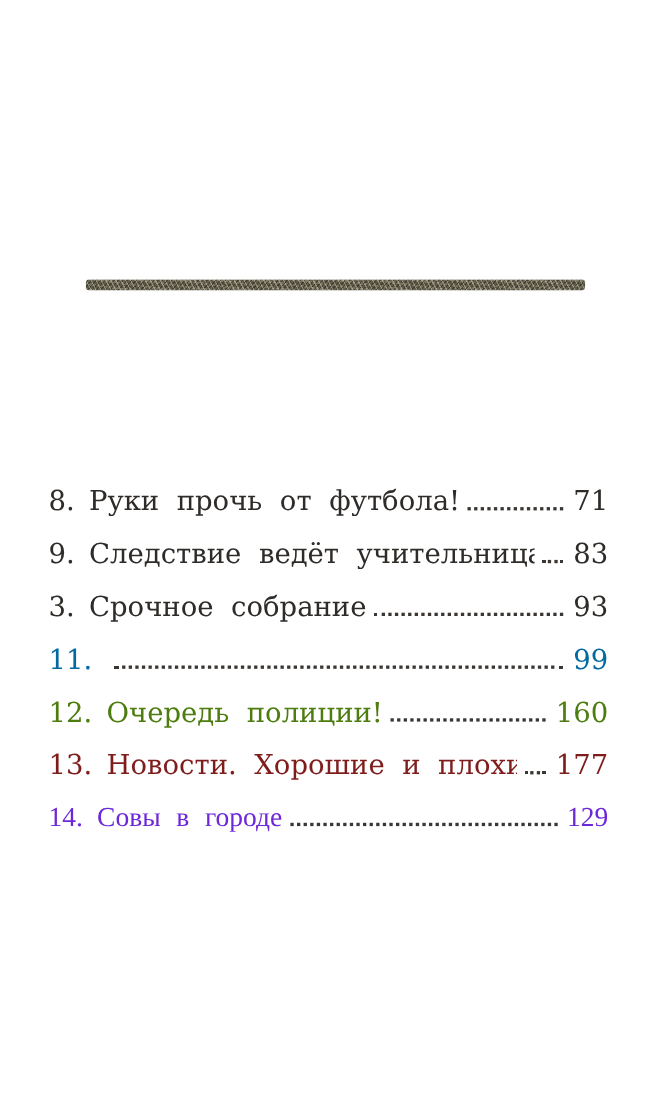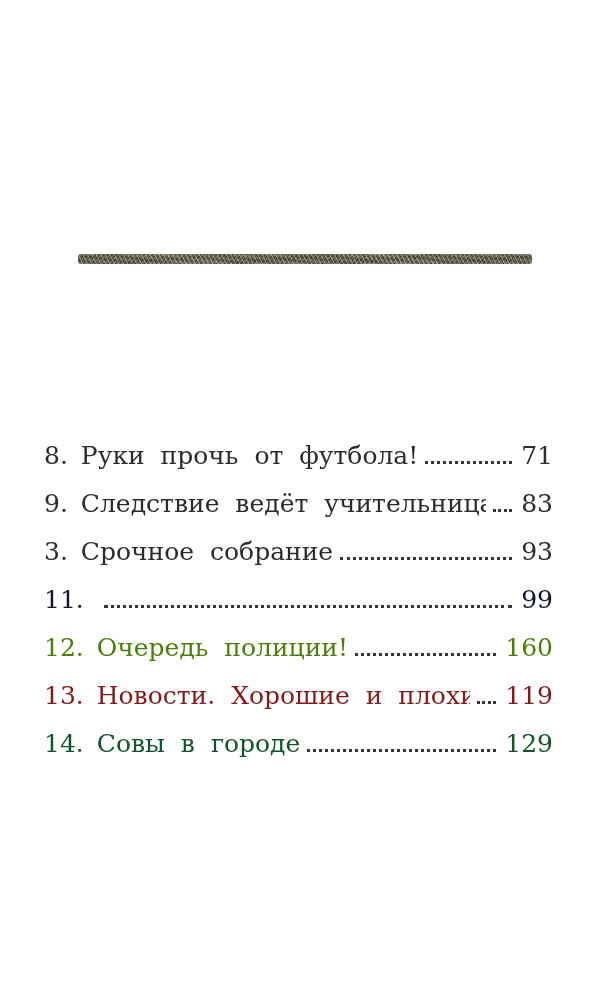--- a/index.html
+++ b/index.html
@@ -89,40 +89,40 @@
     <span class="toc-page">83</span>
   </div>
 
   <div class="toc-row" style="color: rgb(46, 43, 40);">
     <span class="toc-num">3.</span>
     <span class="toc-title">Срочное собрание</span>
     <span class="dot-leader"></span>
     <span class="toc-page">93</span>
   </div>
 
-  <div class="toc-row" style="color: #0f172a; justify-content: space-between;">
+  <div class="toc-row" style="color: #0369a1; justify-content: space-between;">
     <span class="toc-num">11.</span>
     <span class="dot-leader"></span>
     <span class="toc-page">99</span>
   </div>
 
   <div class="toc-row" style="color: #4d7c0f;">
     <span class="toc-num">12.</span>
     <span class="toc-title">Очередь полиции!</span>
     <span class="dot-leader"></span>
     <span class="toc-page">160</span>
   </div>
 
   <div class="toc-row" style="color: #7f1d1d;">
     <span class="toc-num">13.</span>
     <span class="toc-title">Новости. Хорошие и плохие</span>
     <span class="dot-leader"></span>
-    <span class="toc-page">119</span>
+    <span class="toc-page">177</span>
   </div>
 
-  <div class="toc-row" style="color: #14532d;">
+  <div class="toc-row" style="color: #6d28d9; font-family: Liberation Serif, serif;">
     <span class="toc-num">14.</span>
     <span class="toc-title">Совы в городе</span>
     <span class="dot-leader"></span>
     <span class="toc-page">129</span>
   </div>
 </div>
 </div>
 
 </body></html>

